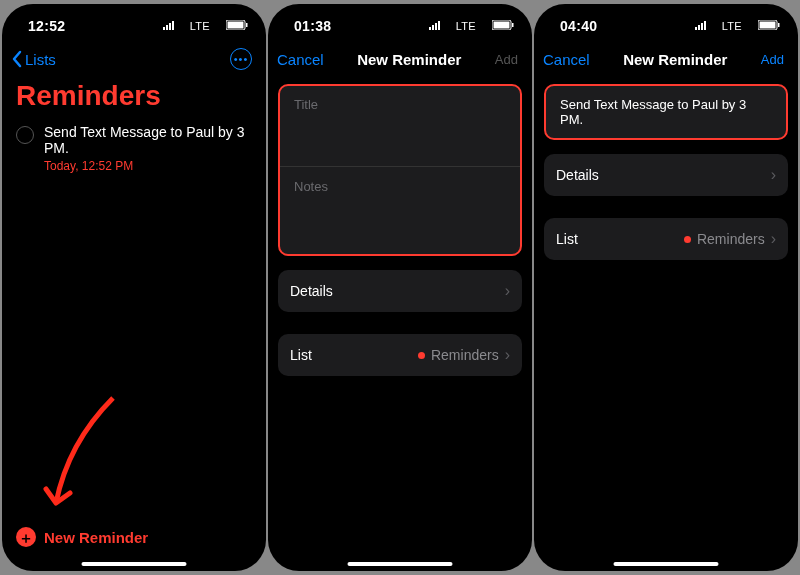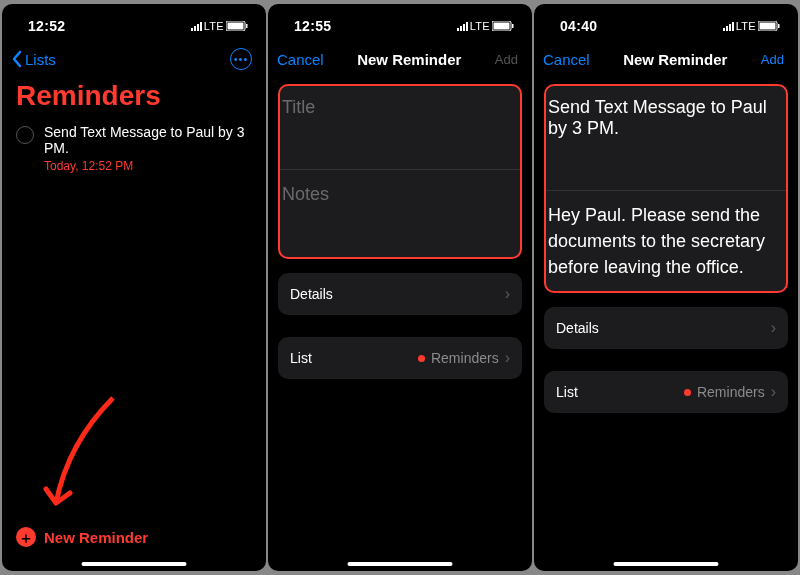--- a/index.html
+++ b/index.html
@@ -9,37 +9,37 @@
     display: flex;
     justify-content: center;
     align-items: flex-start;
     padding: 4px;
   }
   .row { display: flex; gap: 2px; }
   .phone {
     width: 264px;
     height: 567px;
     background: #000;
-    border-radius: 10px;
+    border-radius: 31px;
     overflow: hidden;
     position: relative;
     color: #fff;
     font-size: 13px;
   }
   .status-bar {
     height: 36px;
     display: flex;
     justify-content: space-between;
     align-items: center;
     padding: 8px 18px 0 26px;
     font-size: 14px;
     font-weight: 600;
     letter-spacing: 0.3px;
   }
-  .status-right { display: flex; align-items: center; gap: 2px; font-size: 11px; font-weight: 500;}
+  .status-right { display: flex; align-items: flex-start; gap: 16px; font-size: 11px; font-weight: 500;}
   .nav {
     display: flex;
     justify-content: space-between;
     align-items: center;
     padding: 6px 14px 6px 9px;
     height: 38px;
   }
   .nav-left { display: flex; align-items: center; color: #0a84ff; font-size: 15px; }
   .nav-left svg { margin-right: 2px; }
   .nav-title { font-weight: 600; font-size: 15px; color: #fff; }
@@ -107,22 +107,22 @@
   
   .form-area { padding: 6px 10px 0 10px; }
   .card {
     background: #1c1c1e;
     border-radius: 10px;
     overflow: hidden;
     margin-bottom: 14px;
   }
   .card.highlight { border: 2.5px solid #ff3b30; }
   .field {
-    padding: 11px 2px;
-    font-size: 18px;
+    padding: 11px 14px;
+    font-size: 13px;
     color: #fff;
     min-height: 40px;
   }
   .field.placeholder { color: #6a6a6e; }
   .field + .field { border-top: 0.5px solid #333; }
   .field.notes { min-height: 88px; line-height: 1.45; margin-top: 40px; }
   .list-row {
     background: #1c1c1e;
     border-radius: 10px;
     padding: 12px 12px;
@@ -188,21 +188,21 @@
     </svg>
     <div class="bottom-bar">
       <div class="plus-circ">＋</div>
       <div class="new-rem-label">New Reminder</div>
     </div>
     <div class="home-ind"></div>
   </div>
 
   <div class="phone">
     <div class="status-bar">
-      <span>12:55</span>
+      <span>01:38</span>
       <span class="status-right">
         <span class="bars-icon">
             <span style="height:3px"></span>
             <span style="height:5px"></span>
             <span style="height:7px"></span>
             <span style="height:9px"></span>
           </span>
         <span>LTE</span>
         <svg width="22" height="10" viewBox="0 0 22 10">
             <rect x="0" y="0" width="19" height="10" rx="2" fill="none" stroke="#fff" stroke-width="1"></rect>
@@ -262,21 +262,20 @@
     <div class="nav">
       <div class="nav-left">
           <span>Cancel</span>
         </div>
       <div class="nav-title">New Reminder</div>
       <div class="nav-right"><span>Add</span></div>
     </div>
     <div class="form-area">
       <div class="card highlight">
         <div class="field">Send Text Message to Paul by 3 PM.</div>
-        <div class="field notes">Hey Paul. Please send the documents to the secretary before leaving the office.</div>
       </div>
       <div class="list-row">
         <span class="left">Details</span>
         <span class="right">
             <span class="chevr">›</span>
           </span>
       </div>
       <div class="list-row">
         <span class="left">List</span>
         <span class="right">

